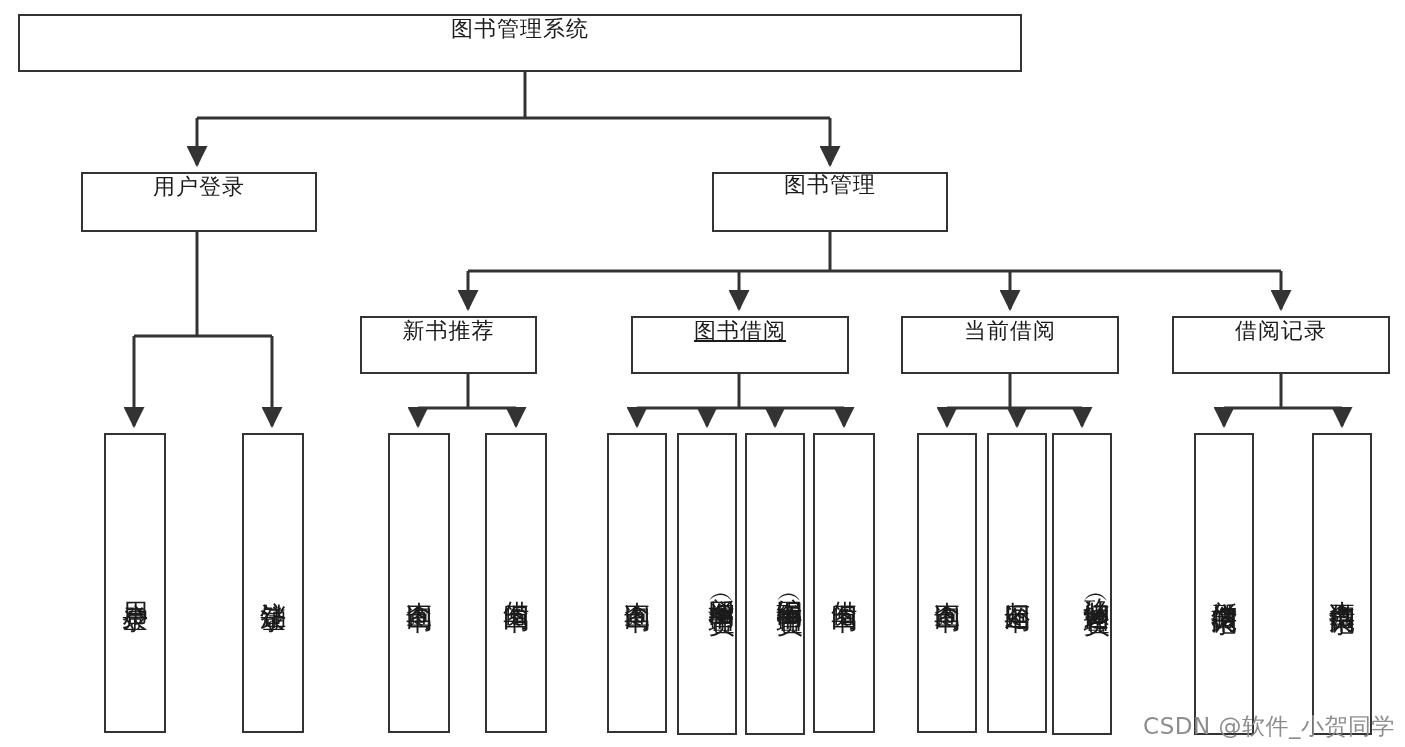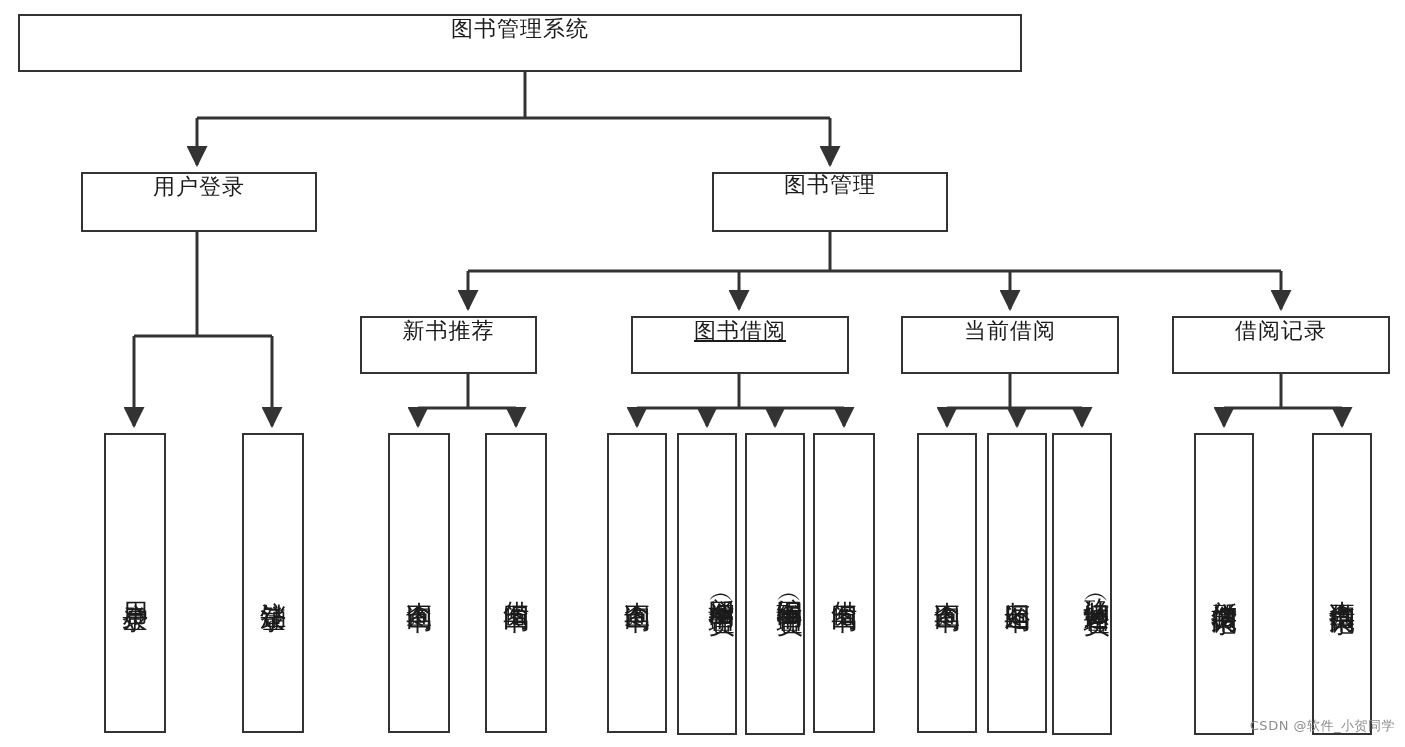--- a/index.html
+++ b/index.html
@@ -50,22 +50,22 @@
     padding-top: 4px;
   }
   .node-box.vertical .vlabel {
     writing-mode: vertical-rl;
     text-orientation: upright;
     white-space: nowrap;
   }
   #watermark {
     position: absolute;
     right: 10px;
-    bottom: 12px;
-    font-size: 13px;
+    bottom: 5px;
+    font-size: 23px;
     color: #8d8d8d;
     letter-spacing: 0.5px;
     white-space: nowrap;
     font-family: "DejaVu Sans", "Liberation Sans", sans-serif;
   }
 </style>
 </head>
 <body>
 
 <div id="canvas">

